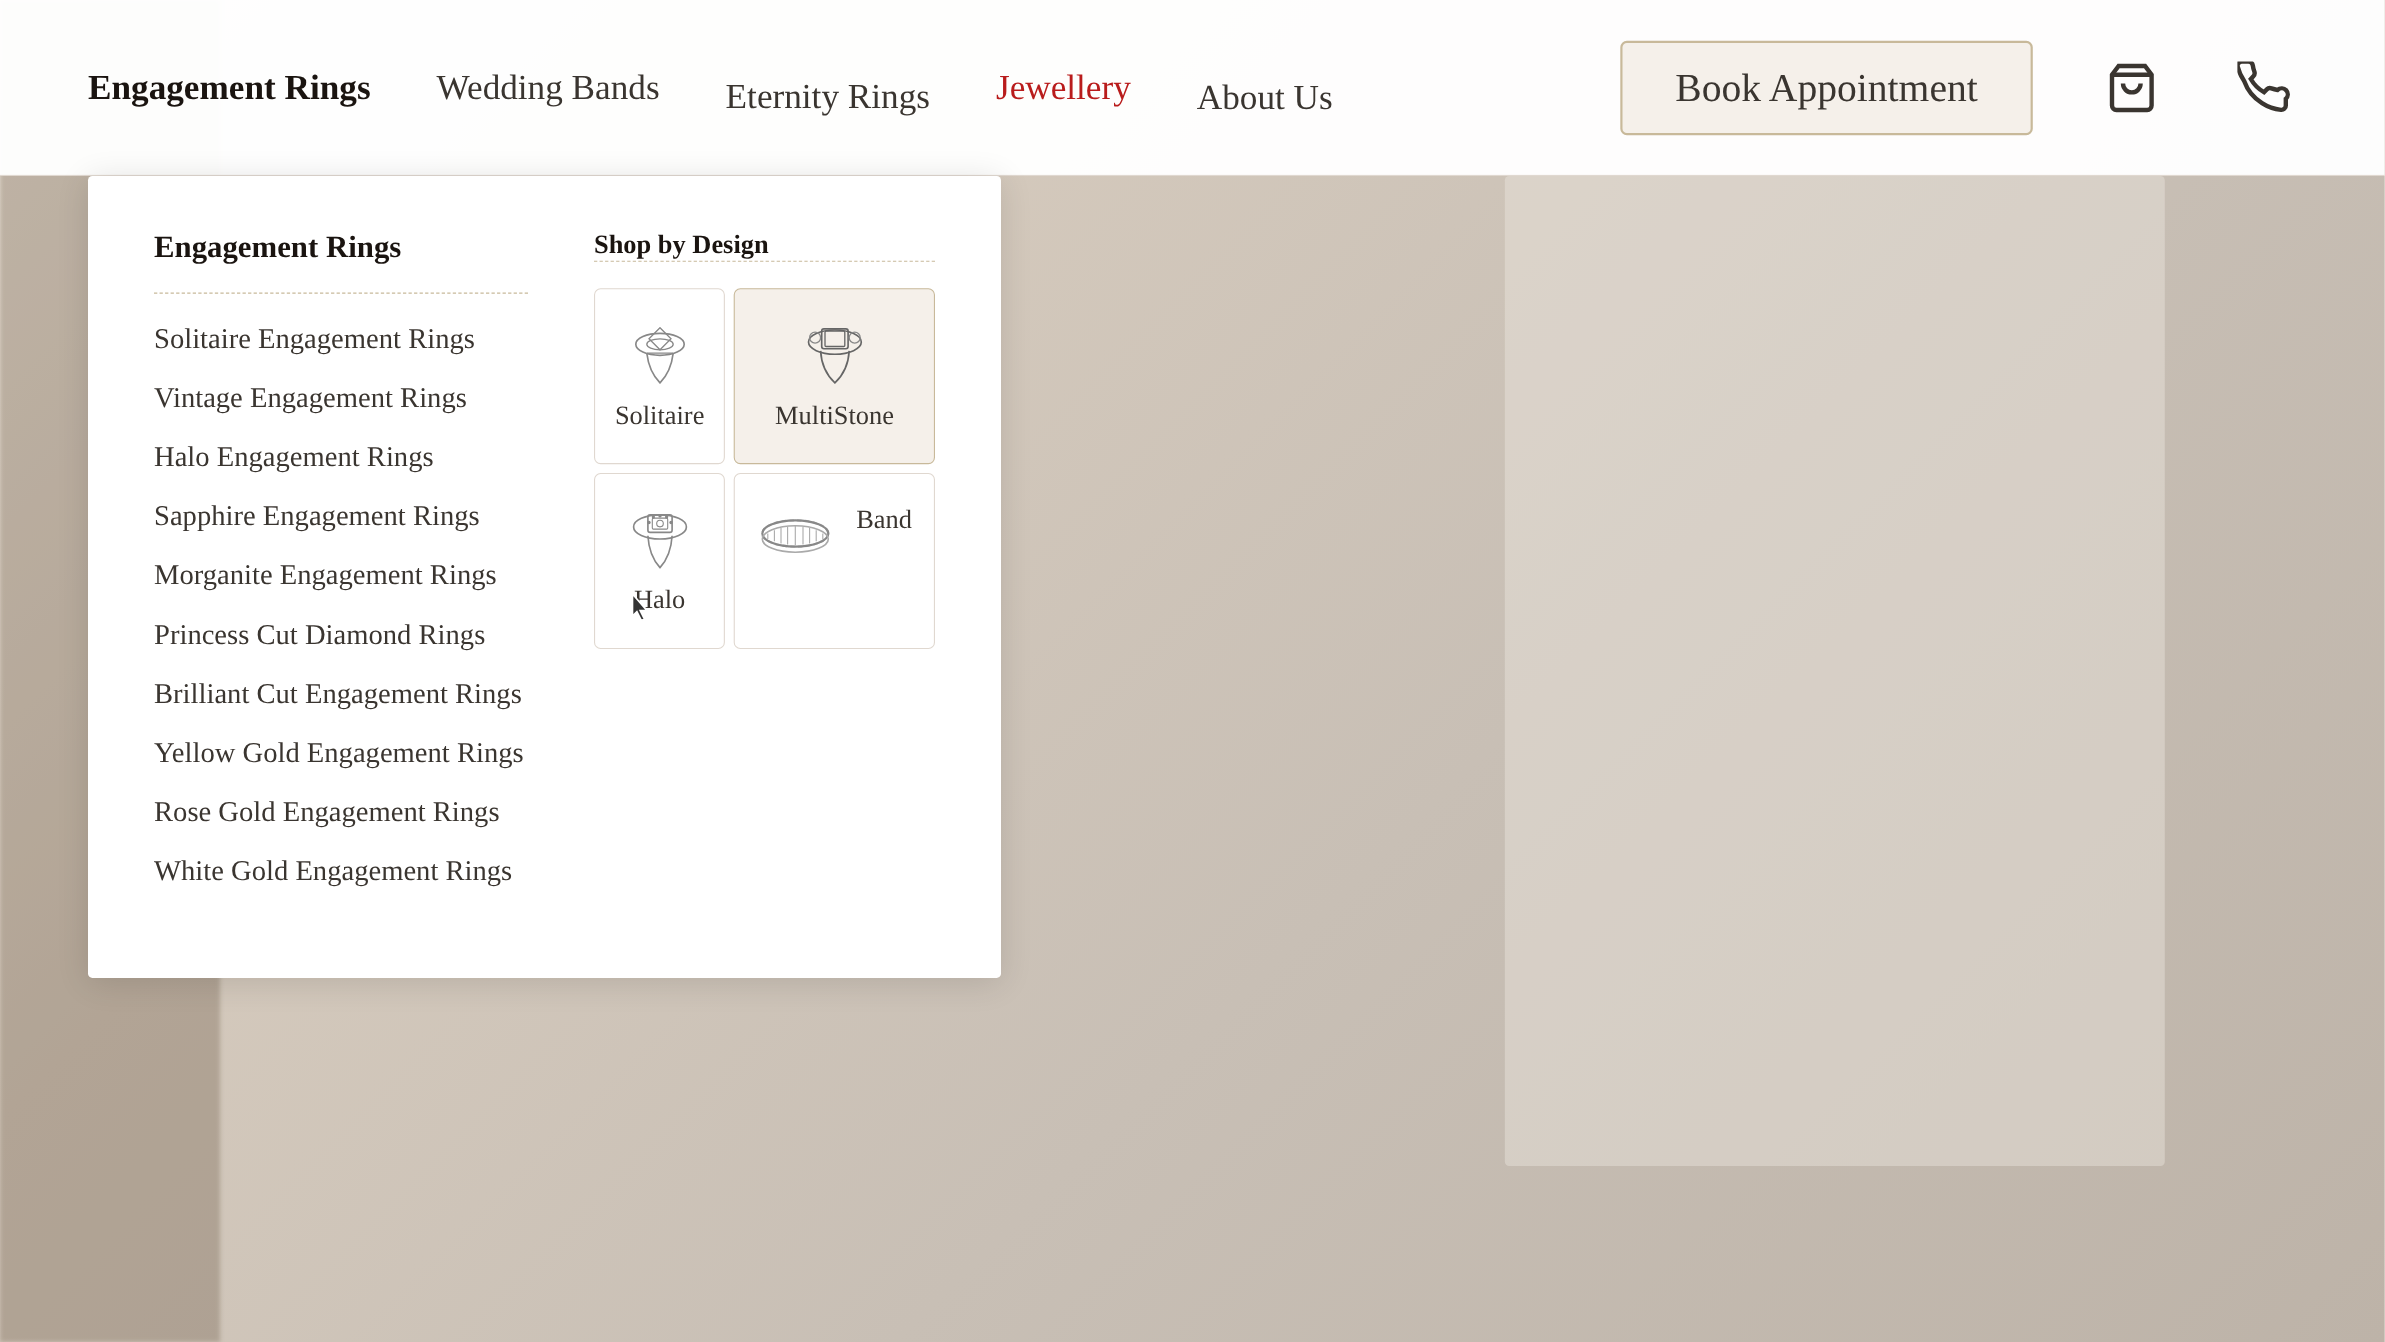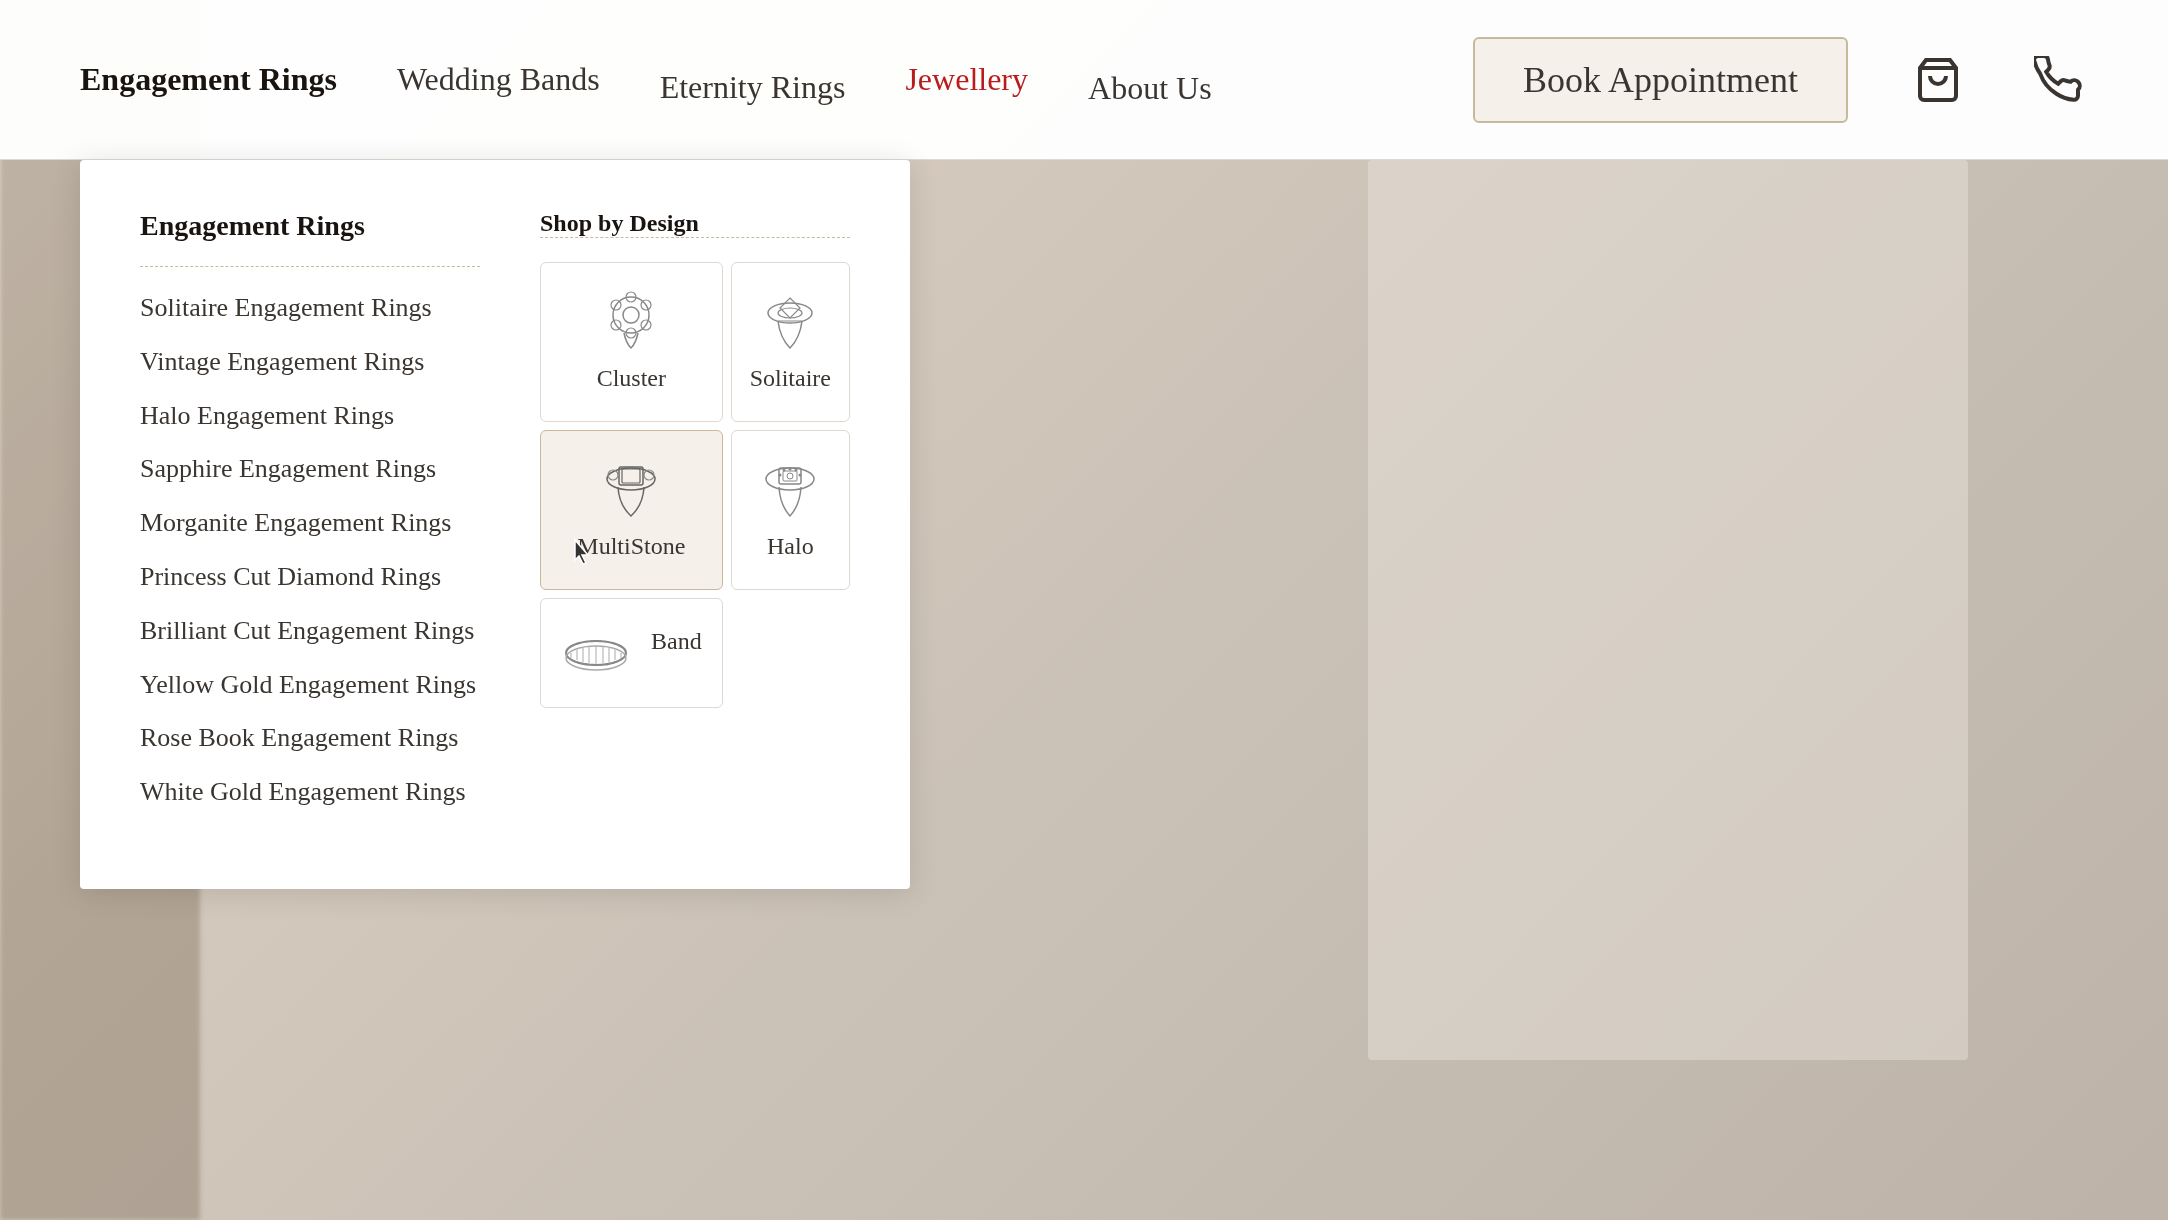--- a/index.html
+++ b/index.html
@@ -244,46 +244,30 @@
     <hr class="dropdown-divider">
 
     <a class="dropdown-link">Solitaire Engagement Rings</a>
     <a class="dropdown-link">Vintage Engagement Rings</a>
     <a class="dropdown-link">Halo Engagement Rings</a>
     <a class="dropdown-link">Sapphire Engagement Rings</a>
     <a class="dropdown-link">Morganite Engagement Rings</a>
     <a class="dropdown-link">Princess Cut Diamond Rings</a>
     <a class="dropdown-link">Brilliant Cut Engagement Rings</a>
     <a class="dropdown-link">Yellow Gold Engagement Rings</a>
-    <a class="dropdown-link">Rose Book Engagement Rings</a>
+    <a class="dropdown-link">Rose Gold Engagement Rings</a>
     <a class="dropdown-link">White Gold Engagement Rings</a>
   </div>
 
   <div class="dropdown-right">
     <div class="shop-by-design-title">Shop by Design</div>
     <hr class="dropdown-divider">
 
     <div class="design-grid">
 
-      <div class="design-card">
-        <div class="design-card-img">
-          <svg width="80" height="70" viewBox="0 0 80 70">
-            <circle cx="40" cy="32" r="18" fill="none" stroke="#888" stroke-width="1.5"></circle>
-            <circle cx="40" cy="32" r="8" fill="none" stroke="#888" stroke-width="1.5"></circle>
-            <circle cx="40" cy="14" r="5" fill="none" stroke="#888" stroke-width="1.2"></circle>
-            <circle cx="55" cy="22" r="5" fill="none" stroke="#888" stroke-width="1.2"></circle>
-            <circle cx="55" cy="42" r="5" fill="none" stroke="#888" stroke-width="1.2"></circle>
-            <circle cx="40" cy="50" r="5" fill="none" stroke="#888" stroke-width="1.2"></circle>
-            <circle cx="25" cy="42" r="5" fill="none" stroke="#888" stroke-width="1.2"></circle>
-            <circle cx="25" cy="22" r="5" fill="none" stroke="#888" stroke-width="1.2"></circle>
-            <path d="M33 50 Q35 60 40 65 Q45 60 47 50" fill="none" stroke="#888" stroke-width="1.5"></path>
-          </svg>
-        </div>
-        <span class="design-card-label">Cluster</span>
-      </div>
 
       <div class="design-card">
         <div class="design-card-img">
           <svg width="80" height="70" viewBox="0 0 80 70">
             <ellipse cx="40" cy="30" rx="22" ry="10" fill="none" stroke="#888" stroke-width="1.5"></ellipse>
             <ellipse cx="40" cy="30" rx="12" ry="5" fill="none" stroke="#888" stroke-width="1.2"></ellipse>
             <polygon points="40,15 50,25 40,35 30,25" fill="none" stroke="#888" stroke-width="1.2"></polygon>
             <path d="M28 38 Q30 55 40 65 Q50 55 52 38" fill="none" stroke="#888" stroke-width="1.5"></path>
             <line x1="28" y1="38" x2="52" y2="38" stroke="#888" stroke-width="1"></line>
           </svg>

